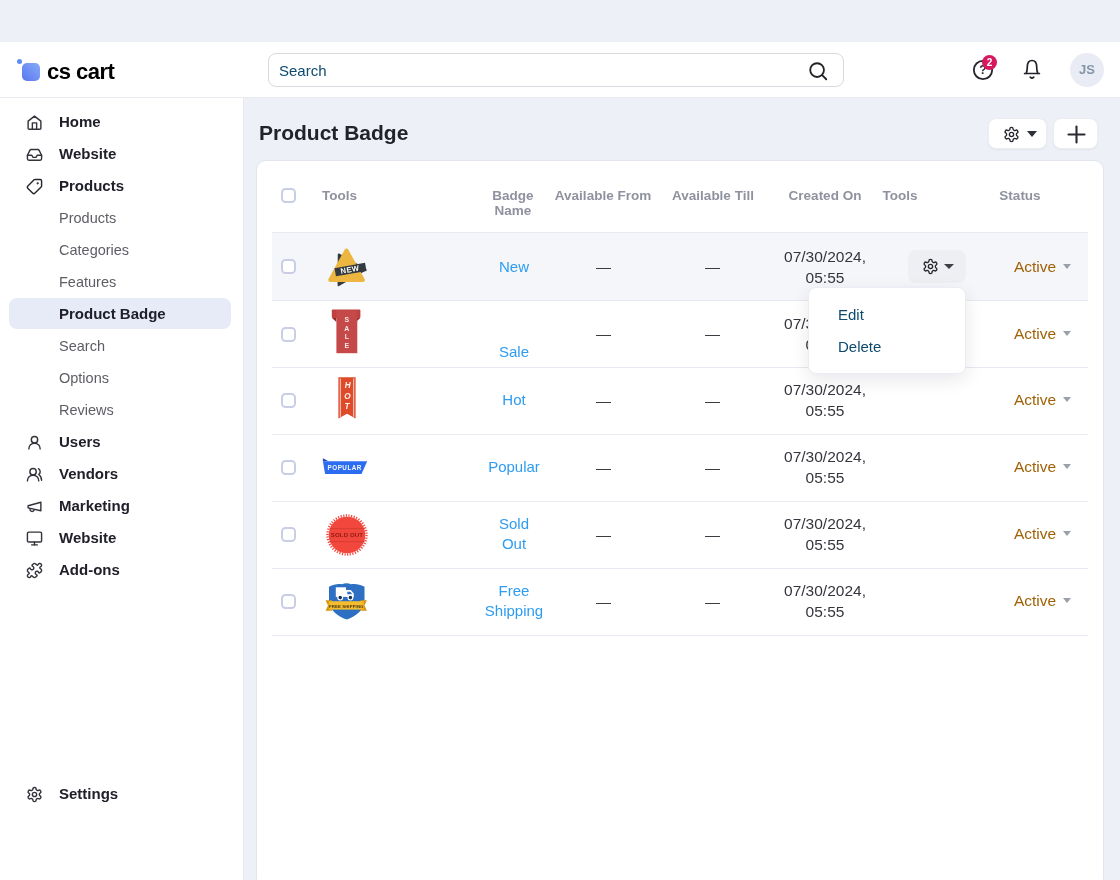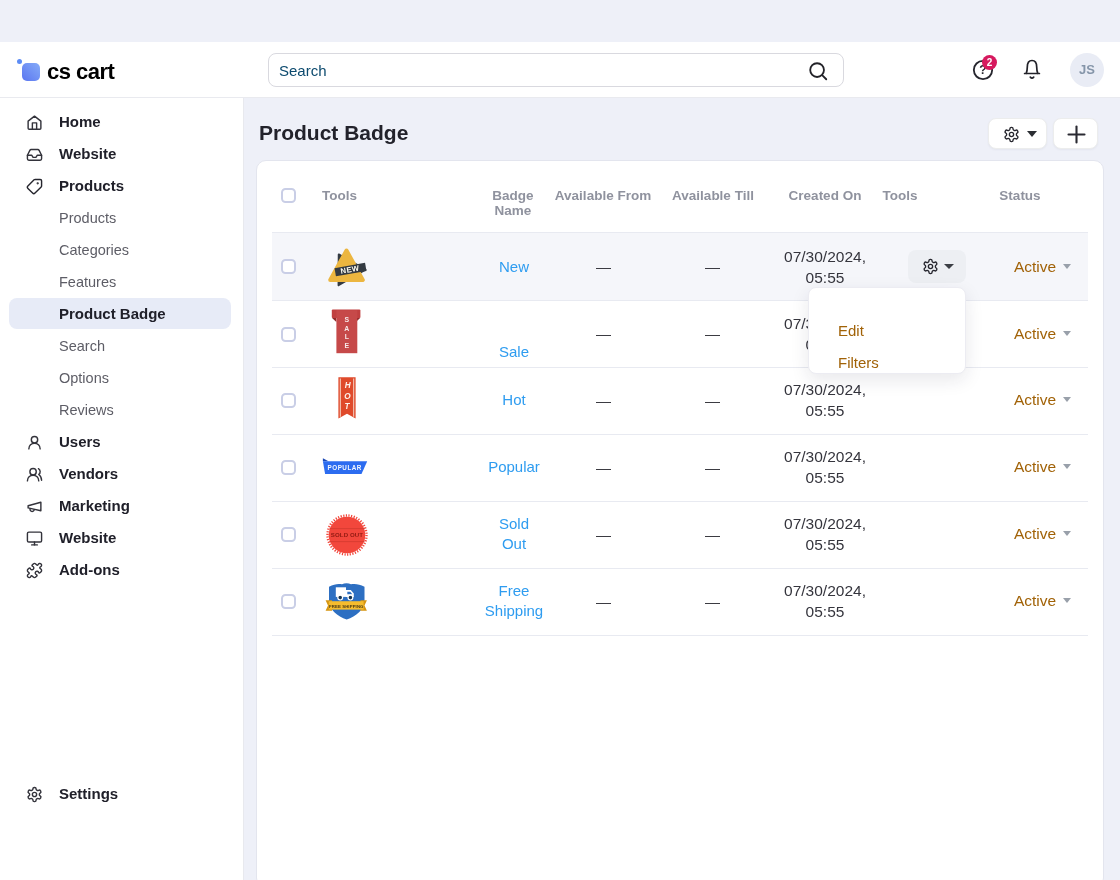--- a/index.html
+++ b/index.html
@@ -36,21 +36,21 @@
 .cb { position:absolute; left:281px; width:15px; height:15px; border:2px solid #c9cee6; border-radius:4.5px; background:#fff; }
 .link { color:#2e9cf0; font-size:15px; text-align:center; line-height:20px; }
 .dash { font-size:15px; color:#3b3b42; }
 .date { font-size:15.5px; color:#35353d; text-align:center; line-height:21px; }
 .status { font-size:15.5px; font-weight:normal; color:#a16207; }
 .scaret { position:absolute; width:0; height:0; border-left:4.8px solid transparent; border-right:4.8px solid transparent; border-top:5.5px solid #99a0aa; }
 
 
 .toolsbtn { position:absolute; left:908px; top:250px; width:58px; height:33px; background:#edeff3; border-radius:8px; }
 .dropdown { position:absolute; left:808px; top:287px; width:158px; height:87px; background:#fff; border:1px solid #ececf2; border-radius:8px; box-shadow:0 6px 18px rgba(30,30,60,0.10); z-index:5; }
-.dd-item { position:absolute; left:29px; font-size:15px; color:#a16207;margin-top:16px; }
+.dd-item { position:absolute; left:29px; font-size:15px; color:#0c4a6e; }
 </style>
 </head>
 <body>
 
 <div class="topbar"></div>
   <div class="logo-dot"></div>
   <div class="logo-sq"></div>
   <div class="logo-text">cs cart</div>
   <div class="search">
     <div class="search-ph">Search</div>
@@ -278,14 +278,14 @@
 
 <div class="toolsbtn">
   <svg class="abs" style="left:14px;top:8px" width="17" height="17" viewBox="0 0 24 24" fill="none" stroke="#26262e" stroke-width="1.9" stroke-linecap="round" stroke-linejoin="round">
       <path d="M12.22 2h-.44a2 2 0 0 0-2 2v.18a2 2 0 0 1-1 1.73l-.43.25a2 2 0 0 1-2 0l-.15-.08a2 2 0 0 0-2.73.73l-.22.38a2 2 0 0 0 .73 2.73l.15.1a2 2 0 0 1 1 1.72v.51a2 2 0 0 1-1 1.74l-.15.09a2 2 0 0 0-.73 2.73l.22.38a2 2 0 0 0 2.73.73l.15-.08a2 2 0 0 1 2 0l.43.25a2 2 0 0 1 1 1.73V20a2 2 0 0 0 2 2h.44a2 2 0 0 0 2-2v-.18a2 2 0 0 1 1-1.73l.43-.25a2 2 0 0 1 2 0l.15.08a2 2 0 0 0 2.73-.73l.22-.39a2 2 0 0 0-.73-2.73l-.15-.08a2 2 0 0 1-1-1.74v-.5a2 2 0 0 1 1-1.74l.15-.09a2 2 0 0 0 .73-2.73l-.22-.38a2 2 0 0 0-2.73-.73l-.15.08a2 2 0 0 1-2 0l-.43-.25a2 2 0 0 1-1-1.73V4a2 2 0 0 0-2-2z"></path>
       <circle cx="12" cy="12" r="3"></circle>
     </svg>
   <div class="abs" style="left:36px;top:14px;width:0;height:0;border-left:5px solid transparent;border-right:5px solid transparent;border-top:5.5px solid #3c3f45;"></div>
 </div>
 <div class="dropdown">
   <div class="dd-item" style="top:18px">Edit</div>
-  <div class="dd-item" style="top:50px">Filters</div>
+  <div class="dd-item" style="top:50px">Delete</div>
 </div>
 
 </body></html>

